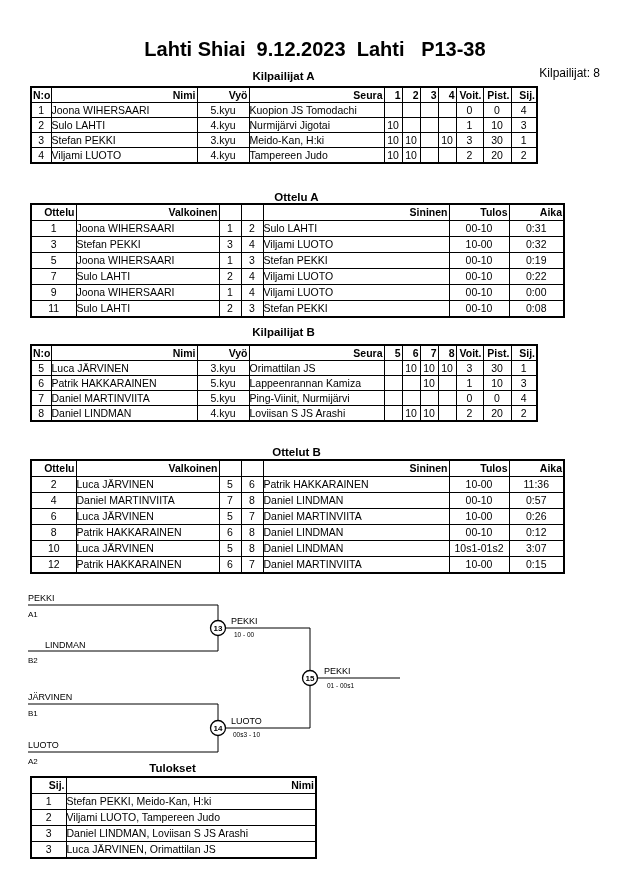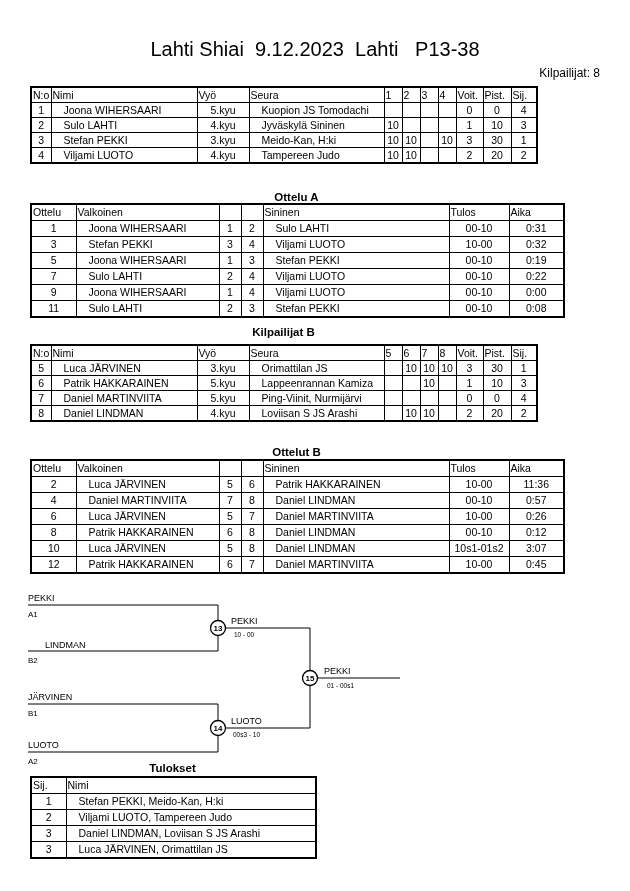--- a/index.html
+++ b/index.html
@@ -1,25 +1,25 @@
 <!DOCTYPE html>
 <html><head>
 <meta charset="utf-8">
 <style>
   html,body{margin:0;padding:0}
   body{width:630px;height:891px;background:#fff;color:#000;font-family:"Liberation Sans",sans-serif}
   .page{position:relative;width:630px;height:891px;background:#fff;overflow:hidden}
-  .title{position:absolute;top:38px;left:0;width:630px;text-align:center;font-size:20px;font-weight:normal;white-space:pre}
+  .title{position:absolute;top:38px;left:0;width:630px;text-align:center;font-size:20px;font-weight:bold;white-space:pre}
   .competitors{position:absolute;top:66px;right:30px;font-size:12px}
   .sec-h{position:absolute;font-weight:bold;font-size:11.5px;text-align:center}
   .t{position:absolute;border-collapse:collapse;table-layout:fixed;border:2px solid #000;background:#fff}
   .t th,.t td{border:1px solid #000;font-size:10.5px;padding:0 3px;height:14px;line-height:13px;white-space:nowrap;overflow:hidden}
-  .t th{font-weight:normal;text-align:left;padding:0 1px}
+  .t th{font-weight:bold;text-align:right;padding:0 1px}
   .t td.c{text-align:center;padding:0 1px}
-  .t td.l{text-align:left;padding-left:12px}
+  .t td.l{text-align:left;padding-left:0}
   .t-pool{width:507px}
   .t-pool col:nth-child(1){width:20px}
   .t-pool col:nth-child(2){width:146px}
   .t-pool col:nth-child(3){width:52px}
   .t-pool col:nth-child(4){width:135px}
   .t-pool col:nth-child(5),.t-pool col:nth-child(6),.t-pool col:nth-child(7),.t-pool col:nth-child(8){width:18px}
   .t-pool col:nth-child(9){width:27px}
   .t-pool col:nth-child(10){width:28px}
   .t-pool col:nth-child(11){width:26px}
   .t-match{width:533px}
@@ -54,20 +54,21 @@
   .b-num{font-size:8px;font-weight:bold;text-anchor:middle}
 </style>
 </head>
 <body>
 
 <div class="page">
 
   <div class="title">Lahti Shiai  9.12.2023  Lahti   P13-38</div>
   <div class="competitors">Kilpailijat: 8</div>
 
+  <div class="sec-h pos-ha">Kilpailijat A</div>
   <table class="t t-pool pos-ta">
     <colgroup>
         <col>
         <col>
         <col>
         <col>
         <col>
         <col>
         <col>
         <col>
@@ -101,21 +102,21 @@
         <td class="c"></td>
         <td class="c"></td>
         <td class="c">0</td>
         <td class="c">0</td>
         <td class="c">4</td>
       </tr>
       <tr>
         <td class="c">2</td>
         <td class="l">Sulo LAHTI</td>
         <td class="c">4.kyu</td>
-        <td class="l">Jyväskylä Sininen</td>
+        <td class="l">Nurmijärvi Jigotai</td>
         <td class="c">10</td>
         <td class="c"></td>
         <td class="c"></td>
         <td class="c"></td>
         <td class="c">1</td>
         <td class="c">10</td>
         <td class="c">3</td>
       </tr>
       <tr>
         <td class="c">3</td>
@@ -380,21 +381,21 @@
         <td class="c">10s1-01s2</td>
         <td class="c">3:07</td>
       </tr>
       <tr>
         <td class="c">12</td>
         <td class="l">Patrik HAKKARAINEN</td>
         <td class="c">6</td>
         <td class="c">7</td>
         <td class="l">Daniel MARTINVIITA</td>
         <td class="c">10-00</td>
-        <td class="c">0:45</td>
+        <td class="c">0:15</td>
       </tr>
     </tbody>
   </table>
 
   <svg class="bracket" width="630" height="185" viewBox="0 0 630 185">
     <g>
       <line x1="28" y1="17" x2="218" y2="17"></line>
       <line x1="28" y1="63" x2="218" y2="63"></line>
       <line x1="218" y1="17" x2="218" y2="63"></line>
       <line x1="218" y1="40" x2="310" y2="40"></line>

